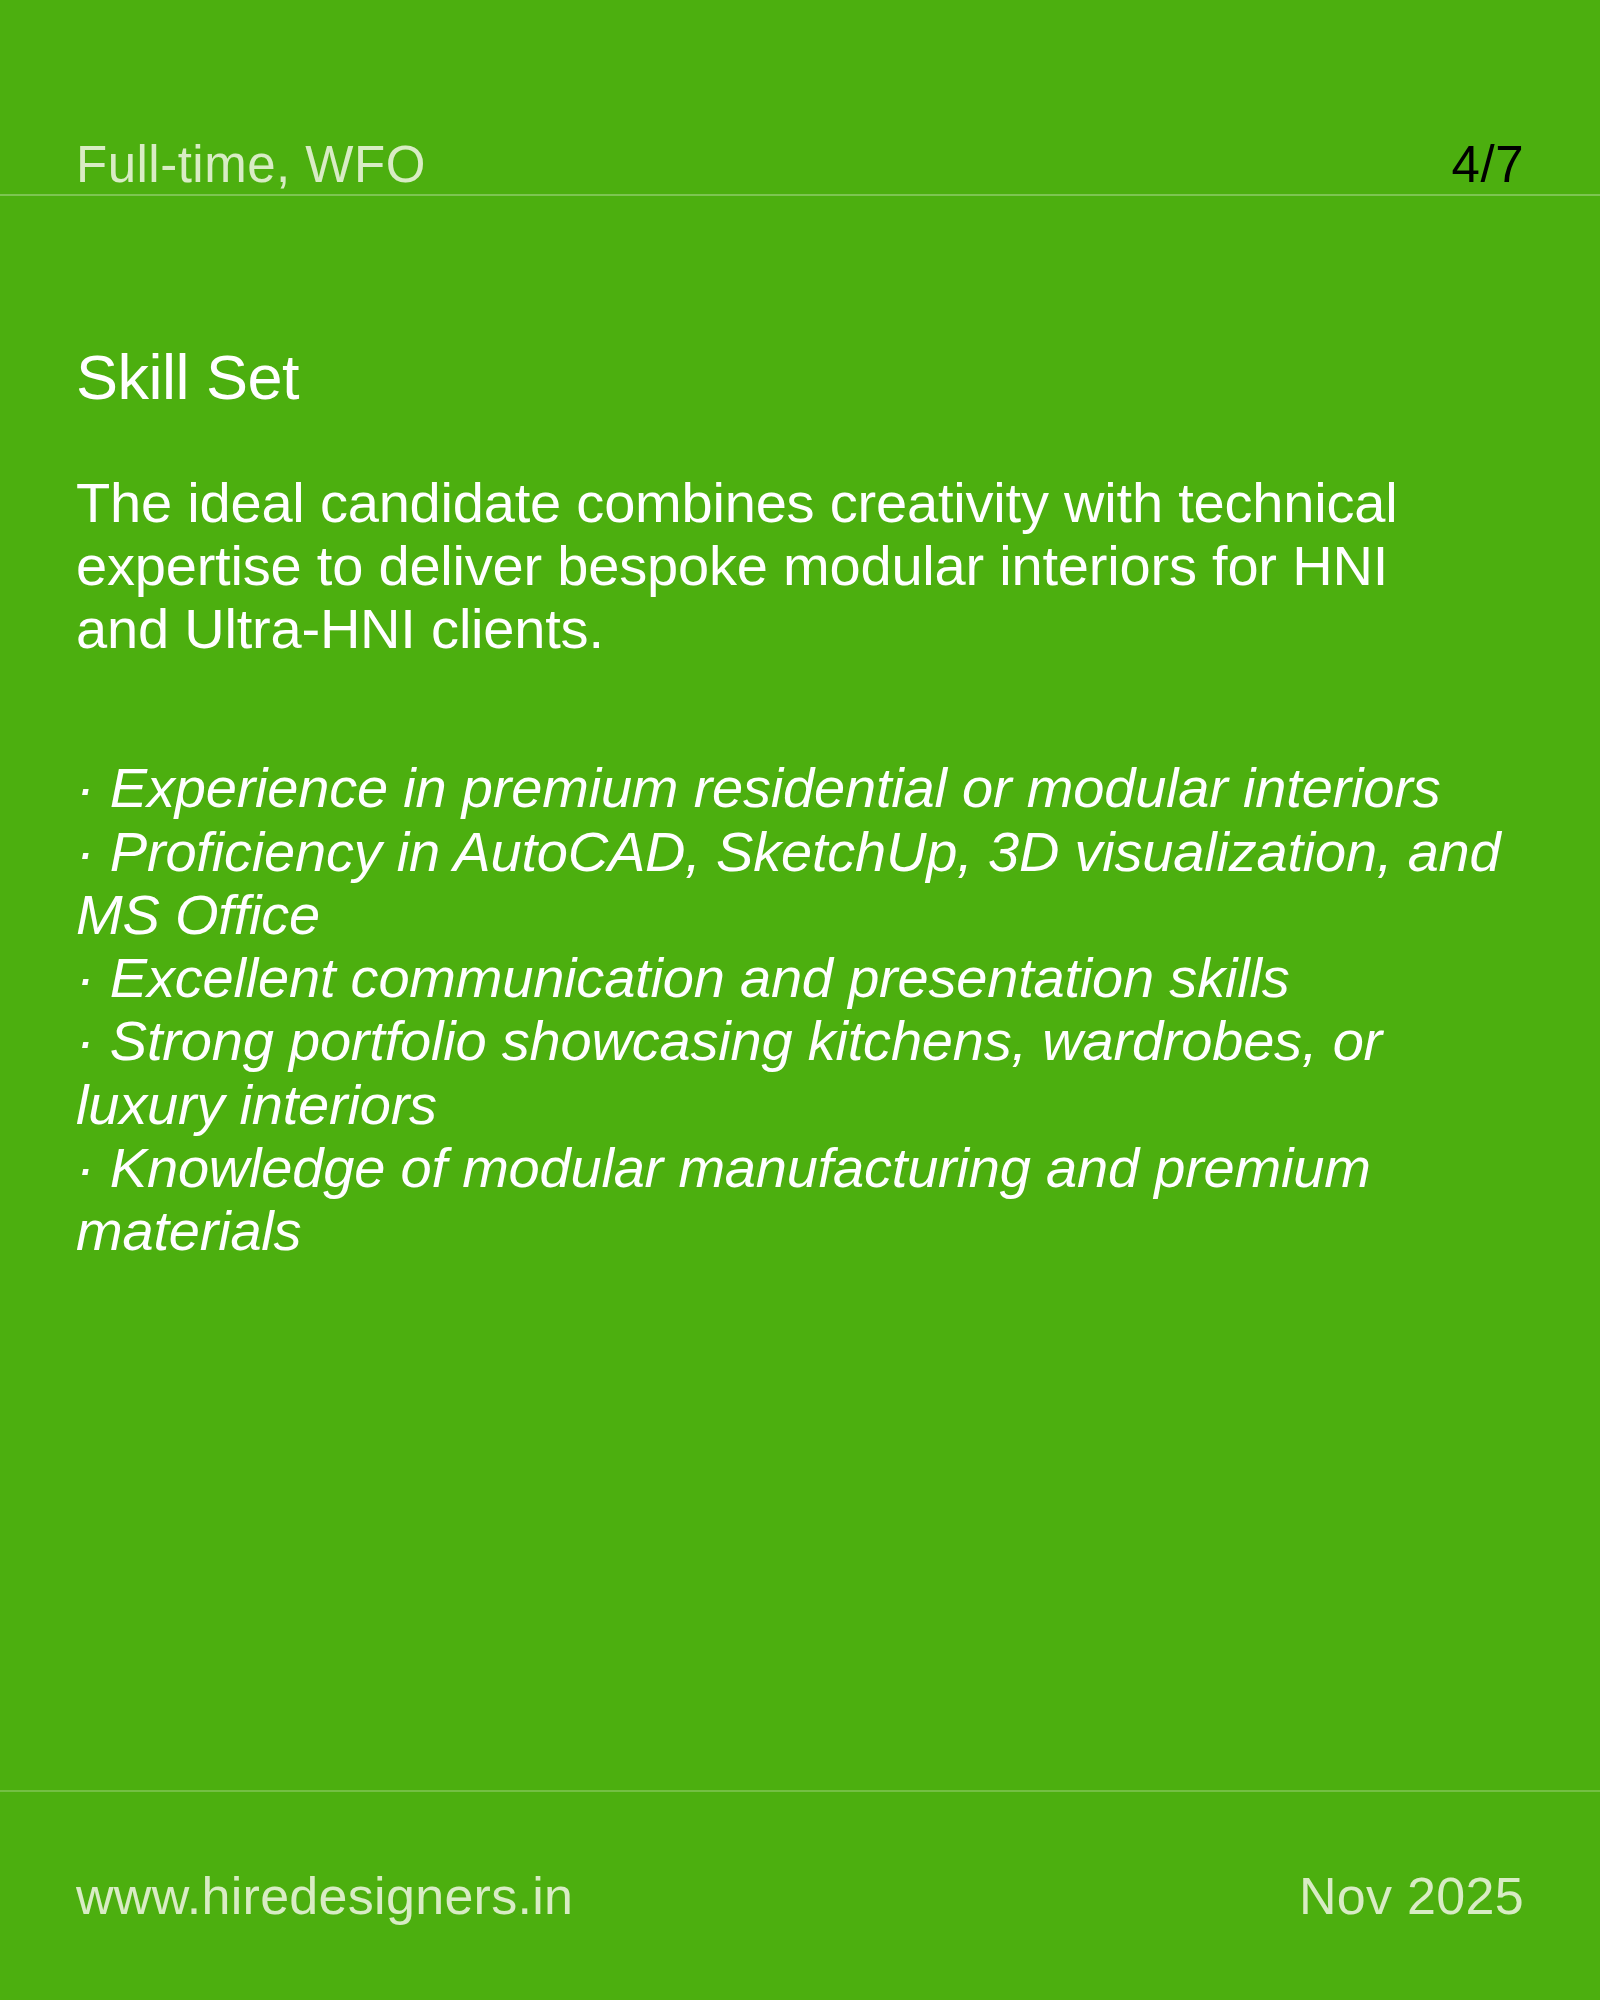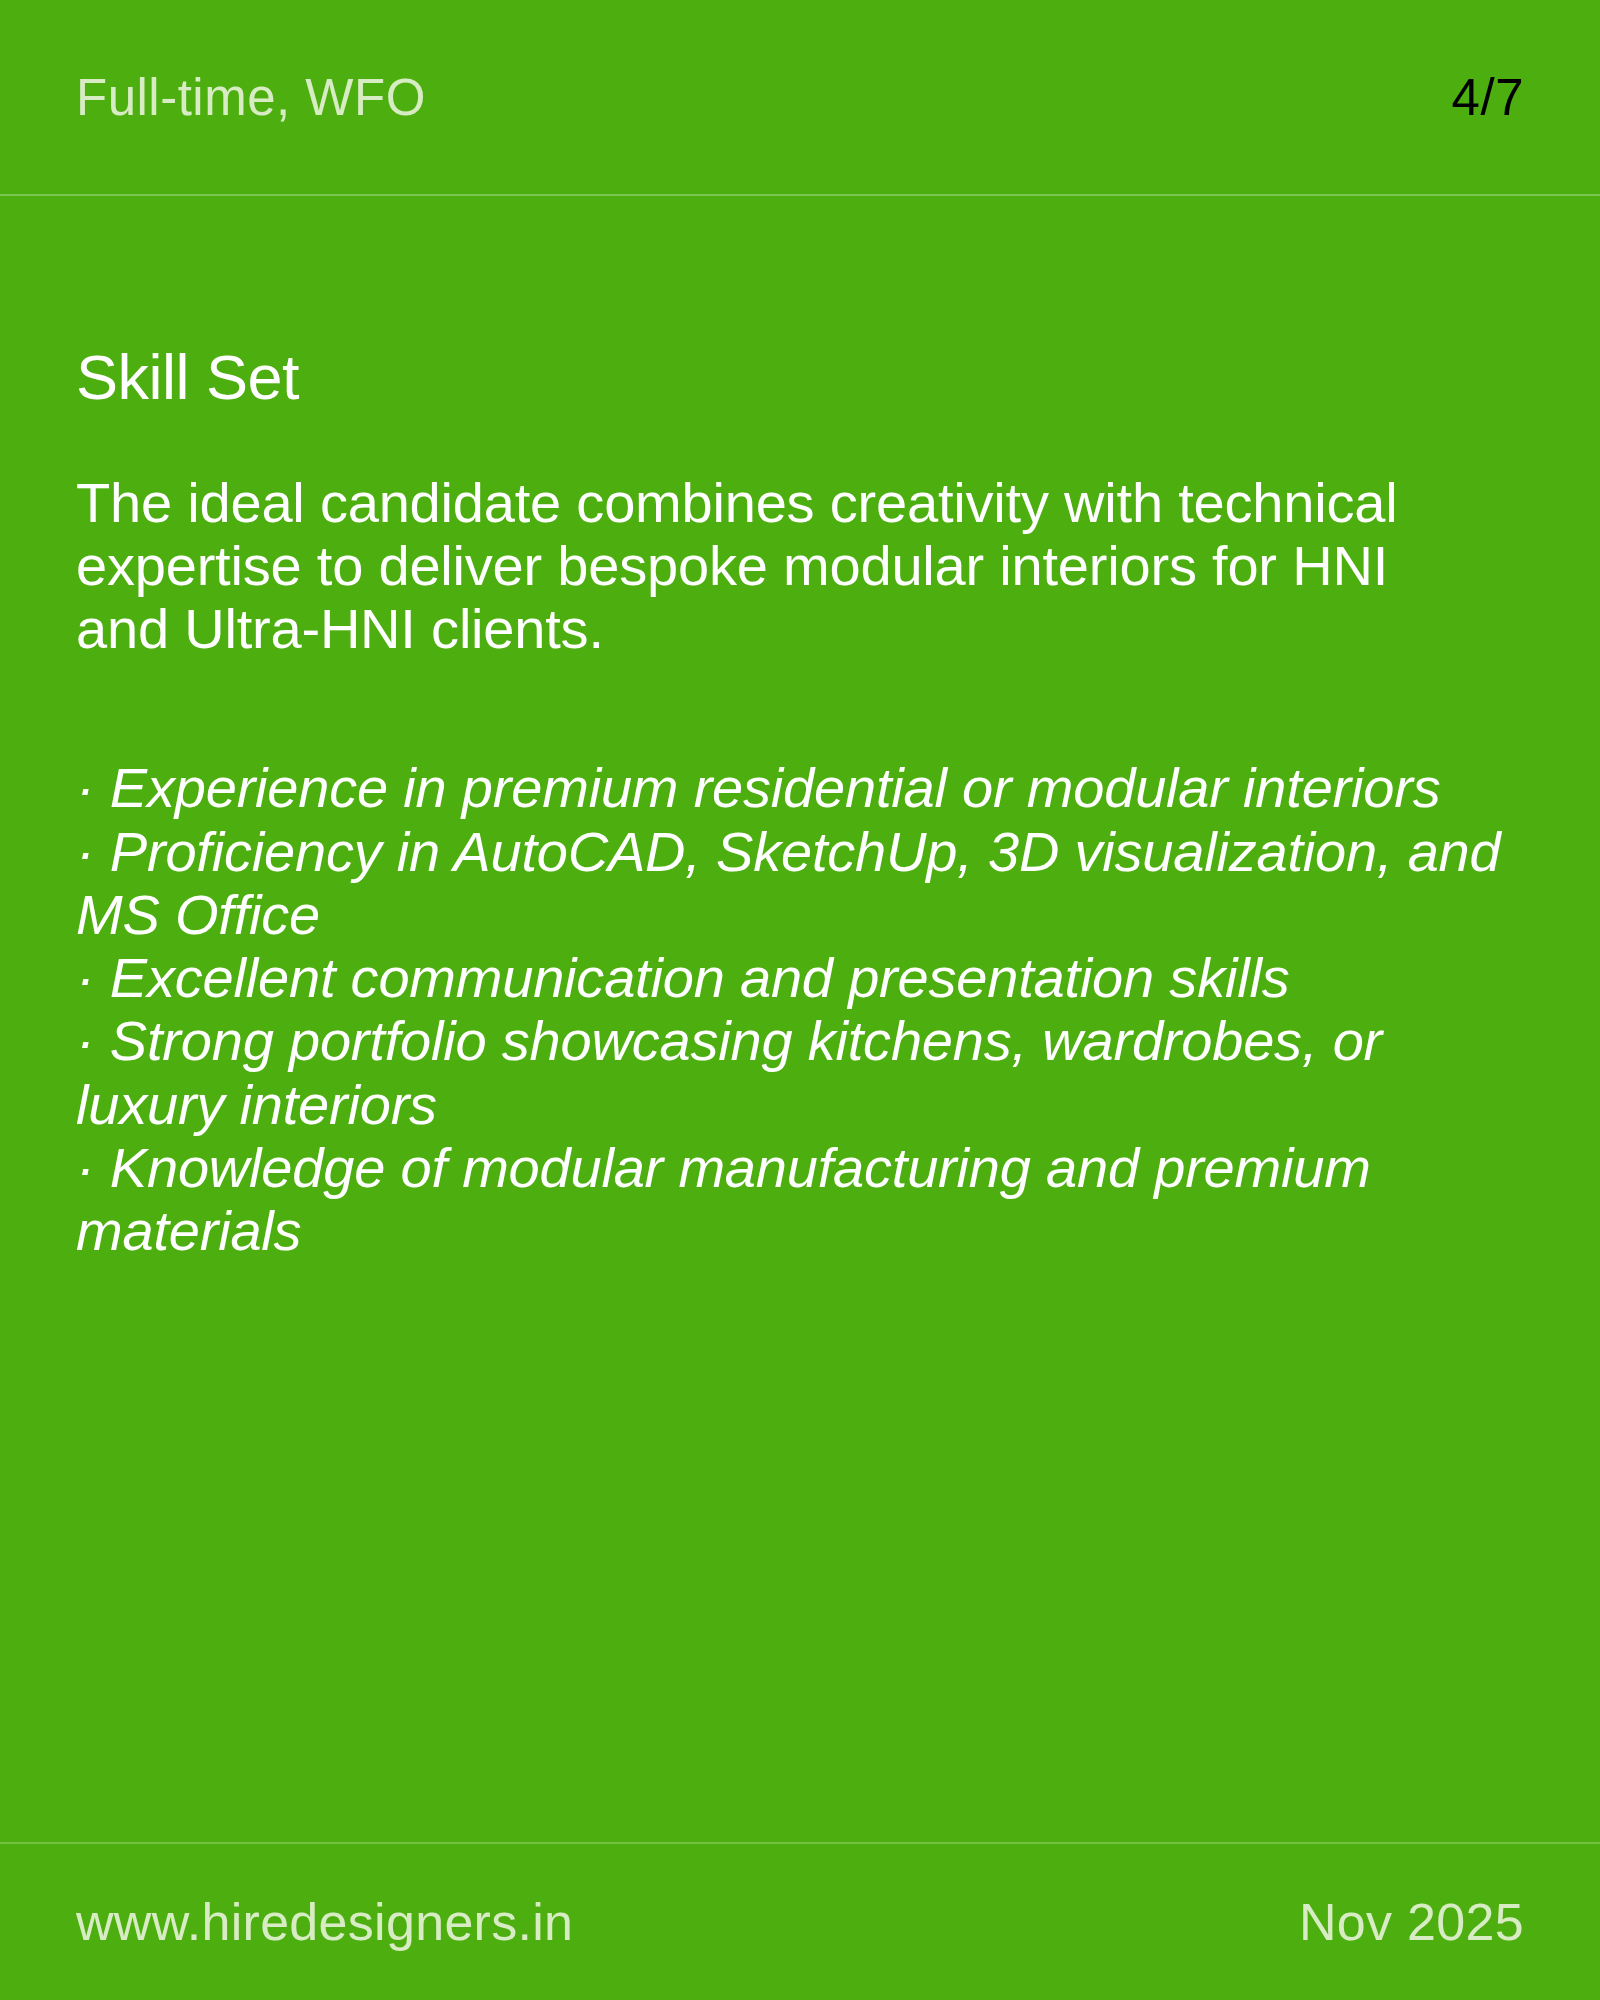--- a/index.html
+++ b/index.html
@@ -21,21 +21,21 @@
     box-sizing: border-box;
     display: flex;
     flex-direction: column;
   }
 
   
   .header {
     flex: 0 0 auto;
     height: 196px;
     display: flex;
-    align-items: center;
+    align-items: flex-end;
     justify-content: space-between;
     padding: 0 76px;
     box-sizing: border-box;
     border-bottom: 2px solid rgba(255,255,255,0.28);
   }
   .header-left {
     font-size: 51px;
     color: #d8ecc4;
     letter-spacing: 0.5px;
     font-weight: 400;
@@ -84,21 +84,21 @@
     font-weight: 400;
     letter-spacing: -0.2px;
     margin: 0;
     max-width: 1460px;
     font-style: italic;
   }
 
   
   .footer {
     flex: 0 0 auto;
-    height: 158px;
+    height: 210px;
     display: flex;
     align-items: center;
     justify-content: space-between;
     padding: 0 76px;
     box-sizing: border-box;
     border-top: 2px solid rgba(255,255,255,0.22);
   }
   .footer-left {
     font-size: 52px;
     color: #d8ecc4;

